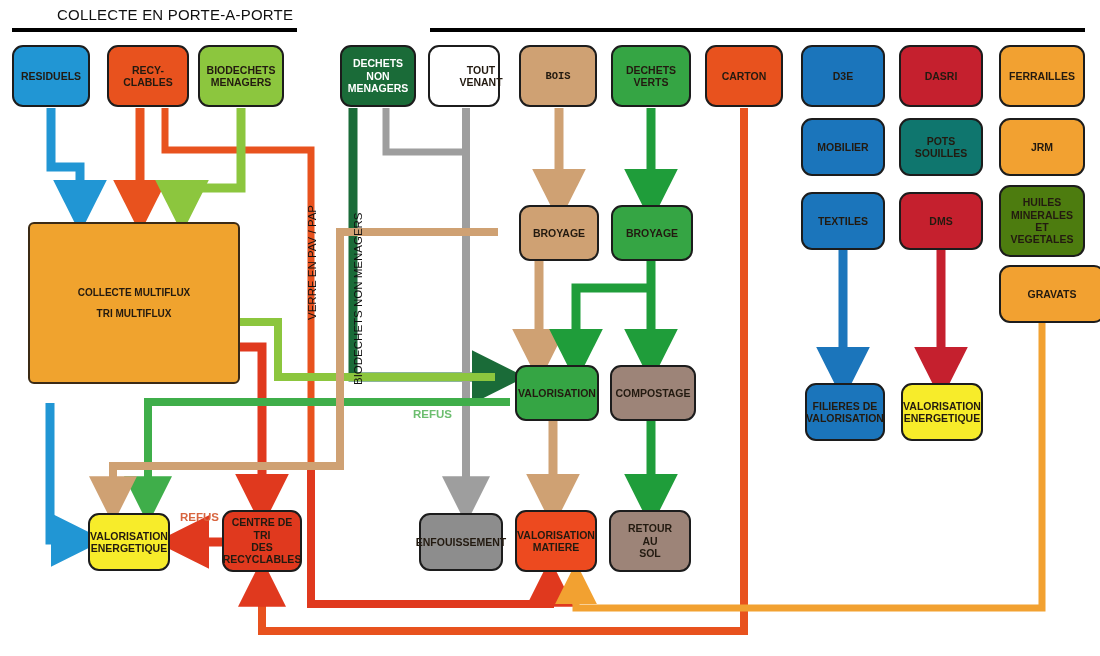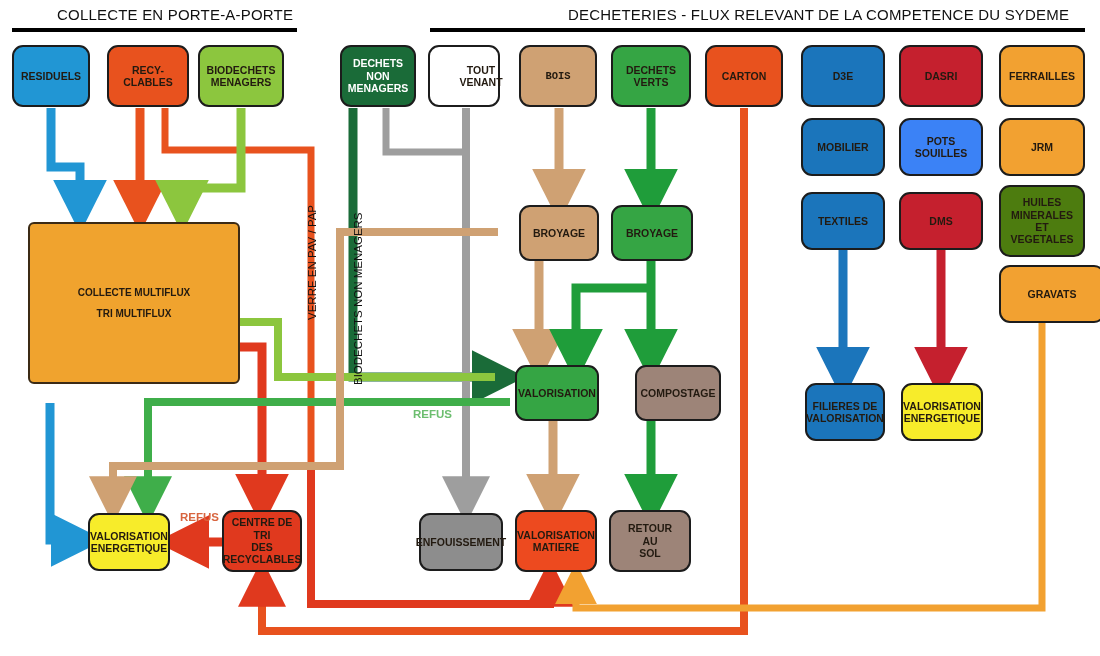--- a/index.html
+++ b/index.html
@@ -112,21 +112,20 @@
 
       <path d="M843,250 L843,370" stroke="#1b75bb" stroke-width="9" marker-end="url(#aDBlu)"></path>
 
       <path d="M941,250 L941,370" stroke="#c5202e" stroke-width="9" marker-end="url(#aCrim)"></path>
 
     </g>
   </svg>
 
   <div class="hdr" style="left:57px;top:6px;">COLLECTE EN PORTE-A-PORTE</div>
   <div class="rule" style="left:12px;top:28px;width:285px;"></div>
-  <div class="hdr" style="left:568px;top:6px;">DECHETERIES - FLUX RELEVANT DE LA COMPETENCE DU SYDEME</div>
   <div class="rule" style="left:430px;top:28px;width:655px;"></div>
 
   <div class="vlabel" style="left: 306px; top: 320px; transform: rotate(-90deg);">VERRE EN PAV / PAP</div>
   <div class="vlabel" style="left: 352px; top: 385px; transform: rotate(-90deg);">BIODECHETS NON MENAGERS</div>
 
   <div class="flab" style="left:413px;top:408px;color:#6cbe6f;">REFUS</div>
   <div class="flab" style="left:180px;top:511px;color:#d8653f;">REFUS</div>
 
   <div id="node-layer">
       <div class="node" style="left: 12px; top: 45px; width: 78px; height: 62px; background: rgb(33, 150, 212); border-color: rgb(28, 28, 28);">
@@ -158,21 +157,21 @@
       </div>
       <div class="node" style="left: 899px; top: 45px; width: 84px; height: 62px; background: rgb(197, 32, 46); border-color: rgb(28, 28, 28);">
         <div>DASRI</div>
       </div>
       <div class="node" style="left: 999px; top: 45px; width: 86px; height: 62px; background: rgb(242, 161, 49); border-color: rgb(28, 28, 28);">
         <div>FERRAILLES</div>
       </div>
       <div class="node" style="left: 801px; top: 118px; width: 84px; height: 58px; background: rgb(27, 117, 187); border-color: rgb(28, 28, 28); text-align: center;">
         <div>MOBILIER</div>
       </div>
-      <div class="node" style="left: 899px; top: 118px; width: 84px; height: 58px; background: #3b82f6; border-color: rgb(28, 28, 28);">
+      <div class="node" style="left: 899px; top: 118px; width: 84px; height: 58px; background: #0f766e; border-color: rgb(28, 28, 28);">
         <div>POTS<br>SOUILLES</div>
       </div>
       <div class="node" style="left: 999px; top: 118px; width: 86px; height: 58px; background: rgb(242, 161, 49); border-color: rgb(28, 28, 28);">
         <div>JRM</div>
       </div>
       <div class="node" style="left: 801px; top: 192px; width: 84px; height: 58px; background: rgb(27, 117, 187); border-color: rgb(28, 28, 28);">
         <div>TEXTILES</div>
       </div>
       <div class="node" style="left: 899px; top: 192px; width: 84px; height: 58px; background: rgb(197, 32, 46); border-color: rgb(28, 28, 28);">
         <div>DMS</div>
@@ -191,21 +190,21 @@
       </div>
       <div class="node" style="left: 519px; top: 205px; width: 80px; height: 56px; background: rgb(207, 161, 115); border-color: rgb(28, 28, 28);">
         <div>BROYAGE</div>
       </div>
       <div class="node" style="left: 611px; top: 205px; width: 82px; height: 56px; background: rgb(53, 165, 68); border-color: rgb(28, 28, 28);">
         <div>BROYAGE</div>
       </div>
       <div class="node" style="left: 515px; top: 365px; width: 84px; height: 56px; background: rgb(53, 165, 68); border-color: rgb(28, 28, 28);">
         <div>VALORISATION</div>
       </div>
-      <div class="node" style="left: 635px; top: 365px; width: 86px; height: 56px; background: rgb(157, 132, 120); border-color: rgb(28, 28, 28);">
+      <div class="node" style="left: 610px; top: 365px; width: 86px; height: 56px; background: rgb(157, 132, 120); border-color: rgb(28, 28, 28);">
         <div>COMPOSTAGE</div>
       </div>
       <div class="node" style="left: 88px; top: 513px; width: 82px; height: 58px; background: rgb(247, 236, 42); border-color: rgb(28, 28, 28);">
         <div>VALORISATION<br>ENERGETIQUE</div>
       </div>
       <div class="node" style="left: 222px; top: 510px; width: 80px; height: 62px; background: rgb(224, 57, 30); border-color: rgb(28, 28, 28);">
         <div>CENTRE DE TRI<br>DES<br>RECYCLABLES</div>
       </div>
       <div class="node" style="left: 419px; top: 513px; width: 84px; height: 58px; background: rgb(141, 141, 141); border-color: rgb(28, 28, 28);">
         <div>ENFOUISSEMENT</div>

